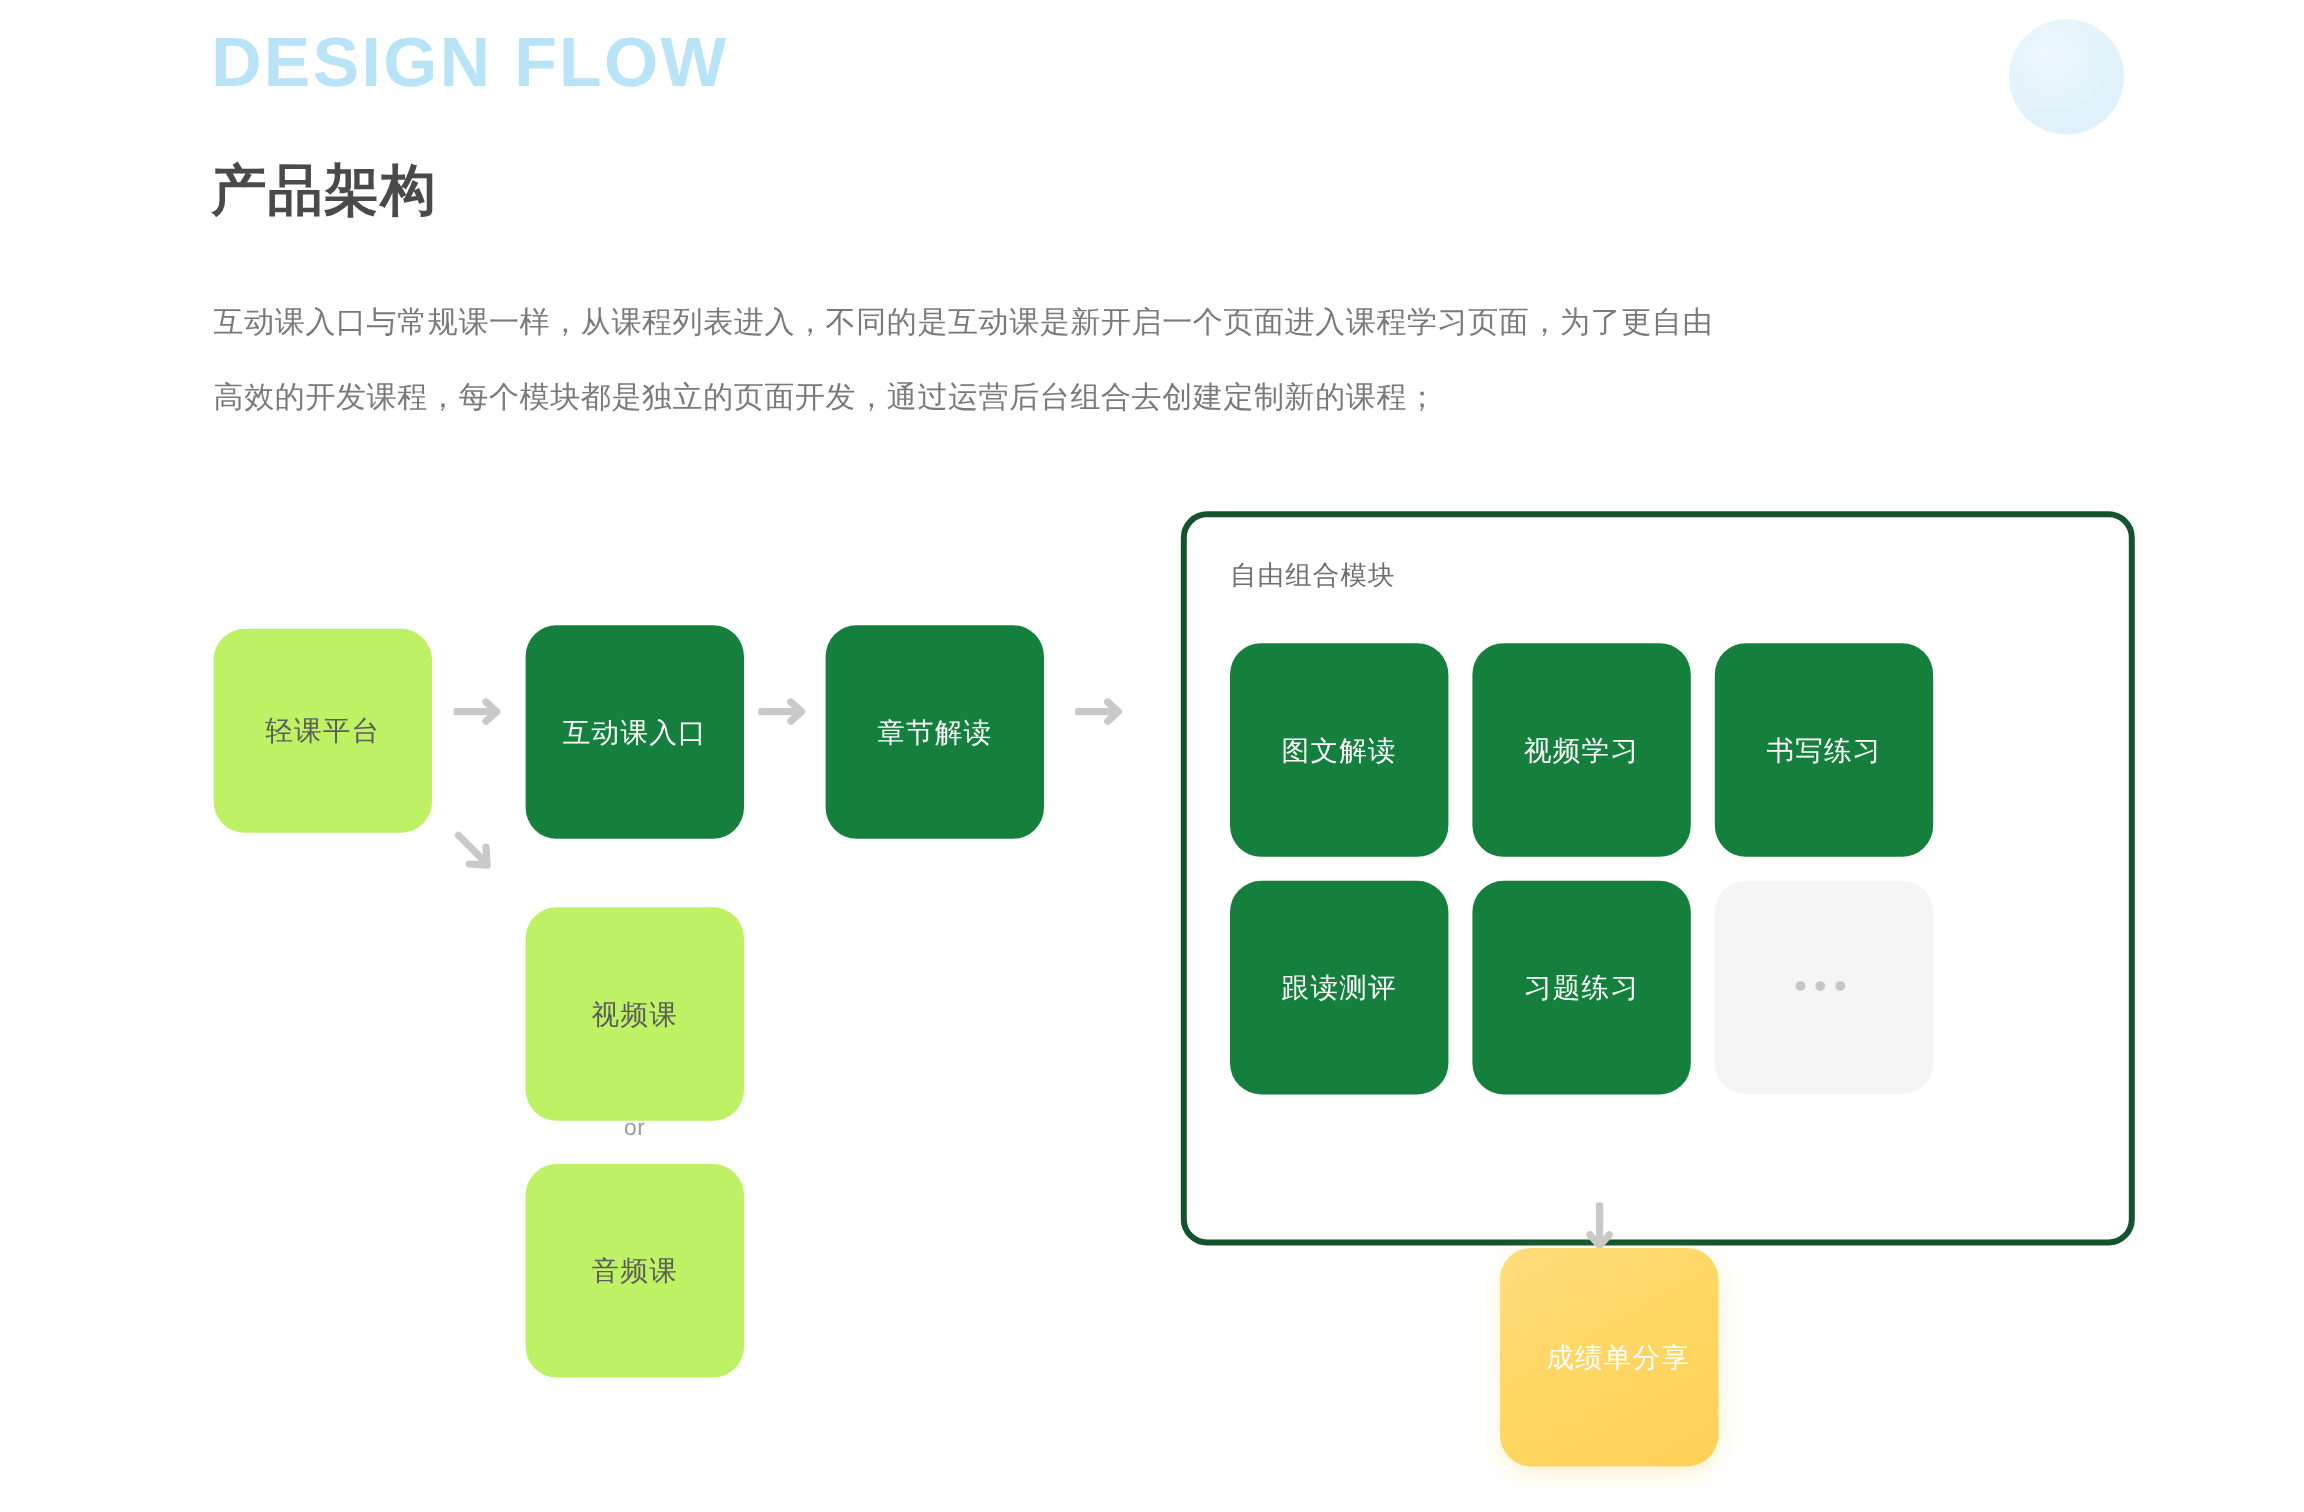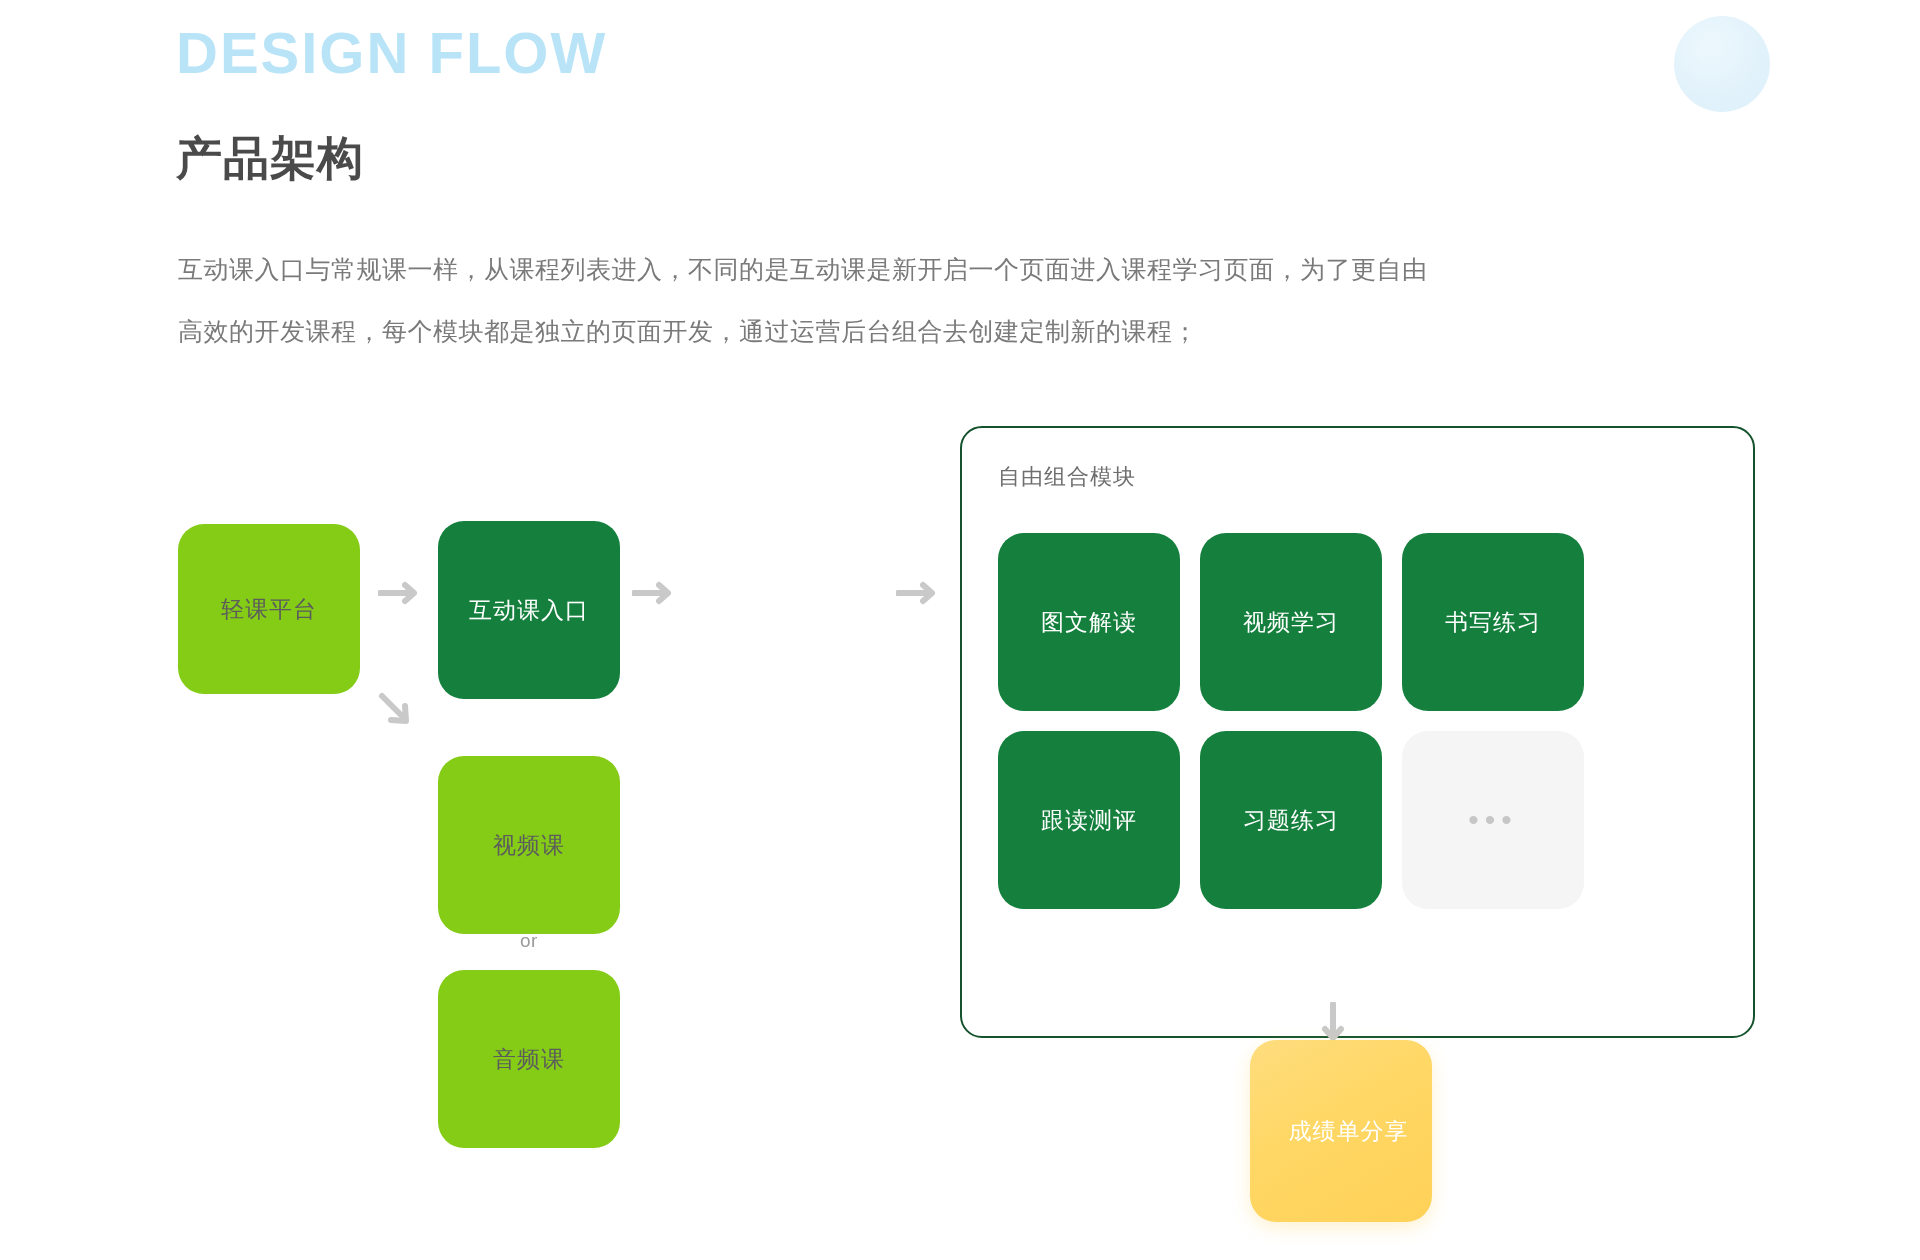--- a/index.html
+++ b/index.html
@@ -78,21 +78,21 @@
     display: flex;
     align-items: center;
     justify-content: center;
     border-radius: 26px;
     font-size: 23px;
     letter-spacing: 1px;
     box-sizing: border-box;
     text-align: center;
   }
   .node.grey {
-    background: #84cc16;
+    background: #bef264;
     color: #5c5c5c;
   }
   .node.blue {
     background: #15803d;
     color: #ffffff;
   }
   .node.yellow {
     background: linear-gradient(150deg, #ffdd7e 0%, #ffd764 45%, #ffd158 100%);
     color: #ffffff;
     box-shadow: 0 6px 18px rgba(255, 209, 88, 0.28);
@@ -133,25 +133,25 @@
   .arrow svg { display: block; }
   #arrow-1 { left: 378px;  top: 580px; }
   #arrow-2 { left: 632px;  top: 580px; }
   #arrow-3 { left: 896px;  top: 580px; }
   #arrow-diagonal { left: 376px; top: 690px; }
   #arrow-down { left: 1320px; top: 1002px; }
 
   
   .module-panel {
     position: absolute;
-    left: 960px;
+    left: 984px;
     top: 426px;
     width: 795px;
     height: 612px;
-    border: 2px solid #14532d;
+    border: 5px solid #14532d;
     border-radius: 22px;
     background: #ffffff;
     box-sizing: border-box;
   }
   .module-panel-title {
     position: absolute;
     left: 36px;
     top: 34px;
     font-size: 22px;
     color: #6e6e6e;
@@ -212,20 +212,23 @@
     <span>互动课入口</span>
   </div>
 
   <div class="arrow" id="arrow-2">
     <svg width="44" height="26" viewBox="0 0 44 26" fill="none">
       <path d="M2 13 H33" stroke="currentColor" stroke-width="6" stroke-linecap="round"></path>
       <path d="M27 5 L36 13 L27 21" stroke="currentColor" stroke-width="6" stroke-linecap="round" stroke-linejoin="round" fill="none"></path>
     </svg>
   </div>
 
+  <div class="node blue" id="node-chapter">
+    <span>章节解读</span>
+  </div>
 
   <div class="arrow" id="arrow-3">
     <svg width="44" height="26" viewBox="0 0 44 26" fill="none">
       <path d="M2 13 H33" stroke="currentColor" stroke-width="6" stroke-linecap="round"></path>
       <path d="M27 5 L36 13 L27 21" stroke="currentColor" stroke-width="6" stroke-linecap="round" stroke-linejoin="round" fill="none"></path>
     </svg>
   </div>
 
   <div class="node grey" id="node-video">
     <span>视频课</span>

